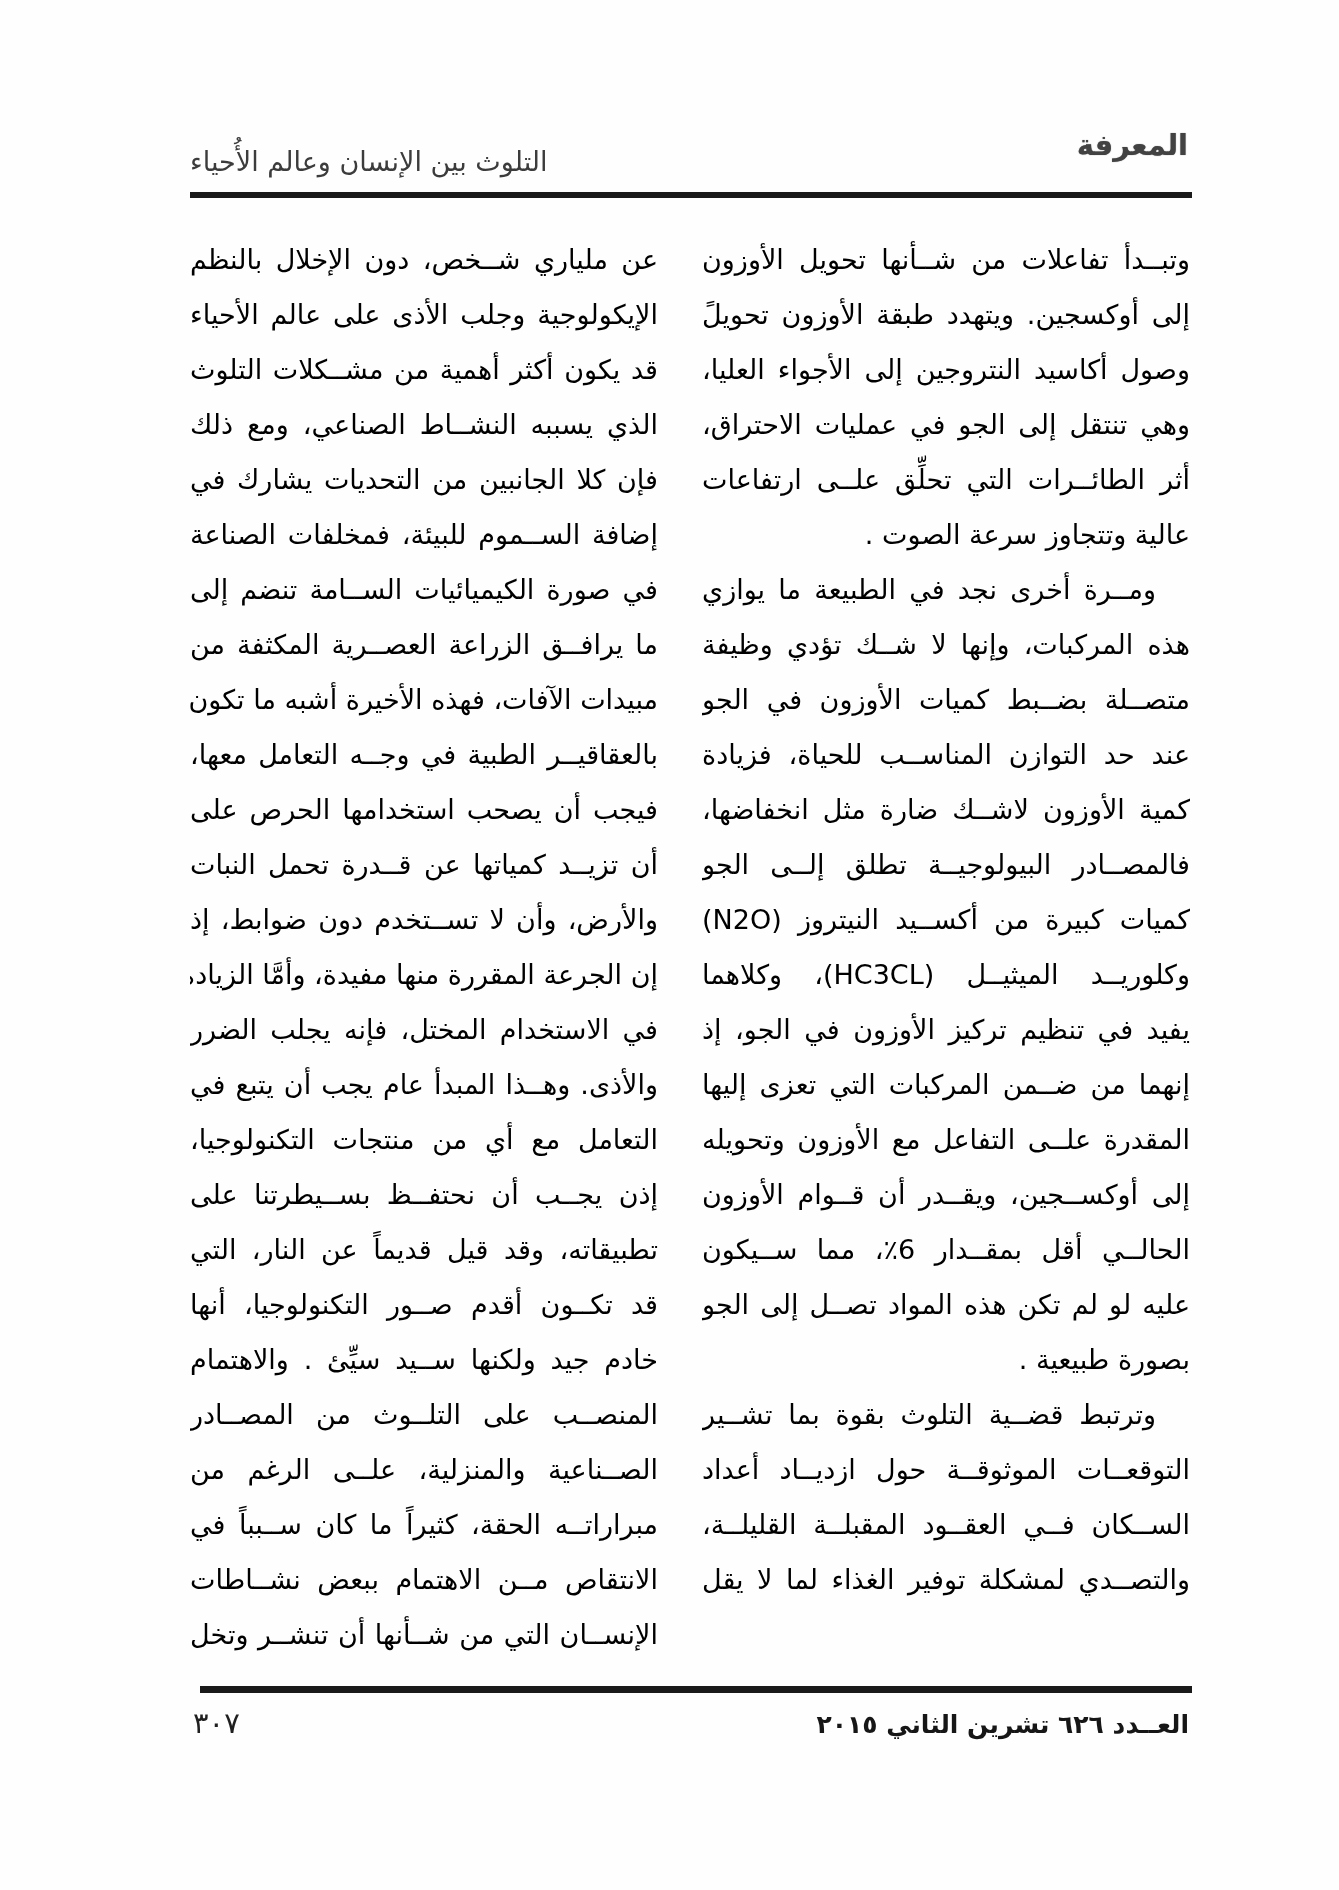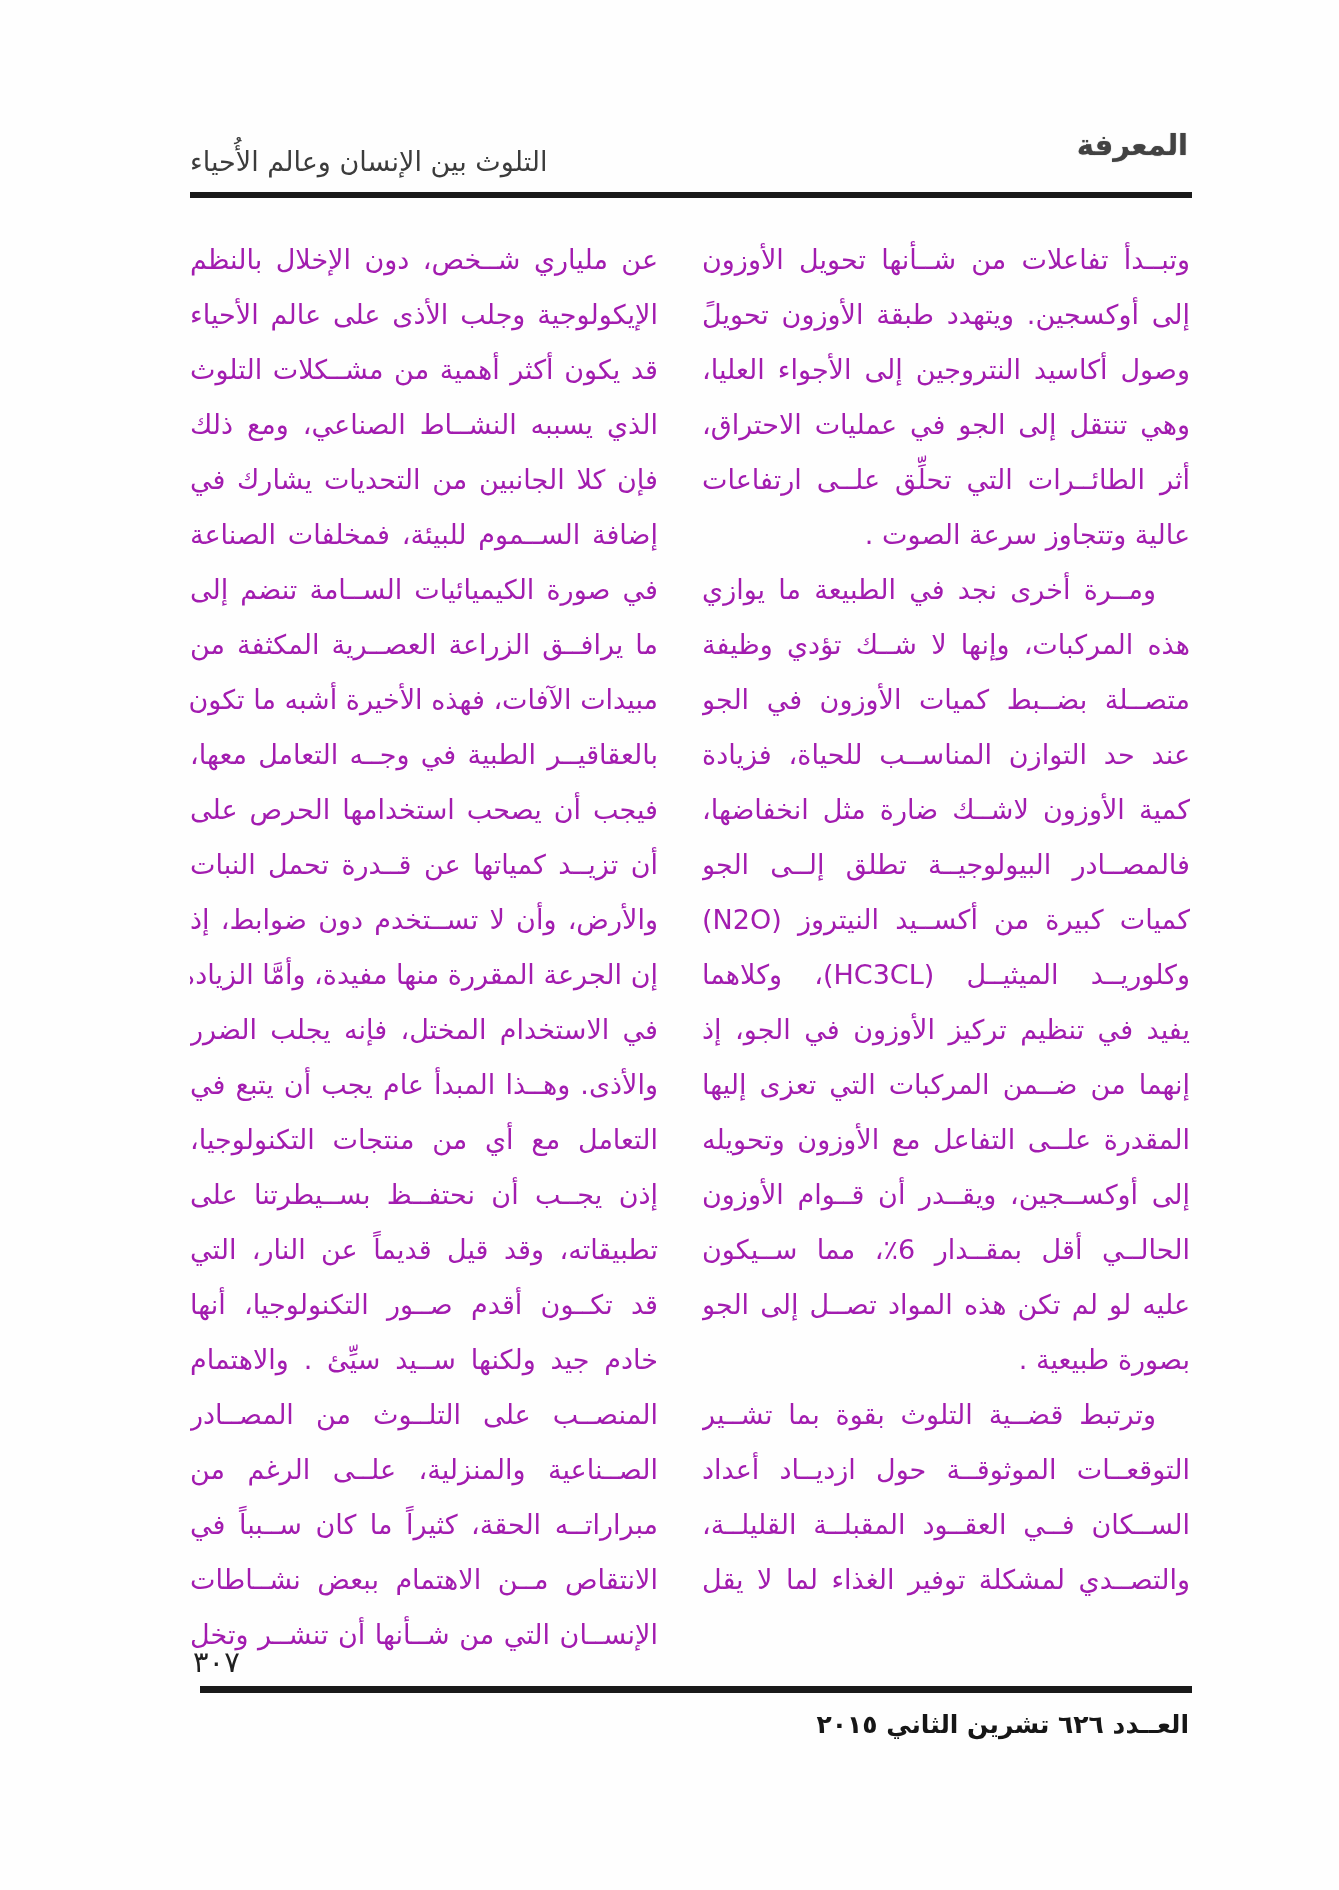--- a/index.html
+++ b/index.html
@@ -42,40 +42,40 @@
   }
   .header-rule { left: 190px; right: 147px; top: 192px; height: 6px; }
   .footer-rule { left: 200px; right: 147px; top: 1686px; height: 7px; }
 
   
   .col {
     position: absolute;
     top: 232px;
     direction: rtl;
     font-size: 27px;
-    color: #a21caf;
+    color: #000000;
   }
   .col-right { right: 149px; width: 488px; }
   .col-left  { left: 190px;  width: 468px; }
   .line {
     height: 55px;
     line-height: 55px;
     overflow: hidden;
     text-align: justify;
     text-align-last: justify;
     white-space: nowrap;
   }
   .line.para-end { text-align-last: right; }
   .line.para-start { padding-right: 34px; }
 
   
   .page-number {
     position: absolute;
     left: 193px;
-    top: 1642px;
+    top: 1703px;
     font-size: 29px;
     color: #1f1f1f;
     line-height: 40px;
   }
   .issue-info {
     position: absolute;
     right: 150px;
     top: 1705px;
     font-size: 25px;
     font-weight: 700;

